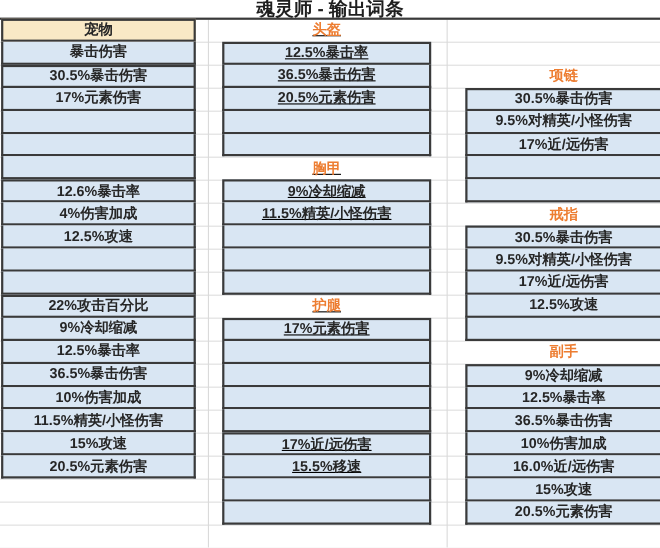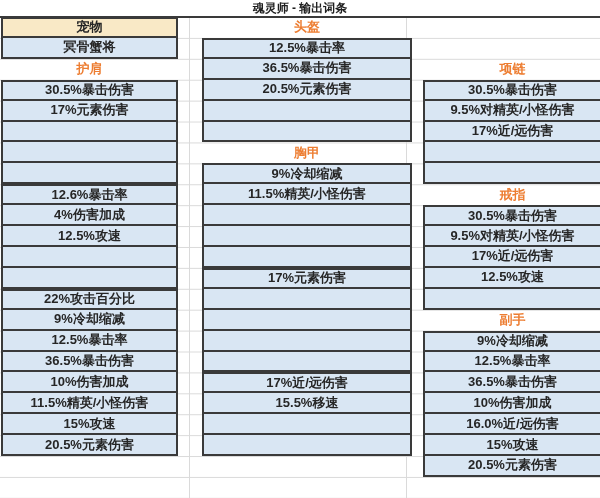--- a/index.html
+++ b/index.html
@@ -18,21 +18,21 @@
   }
   .gridlines{
     position:absolute;left:0;top:17px;width:600px;height:481px;
     background-image:linear-gradient(to bottom, var(--gridline) 1px, transparent 1px);
     background-size:100% 20.913px;
     pointer-events:none;
   }
   .vline{position:absolute;top:17px;height:481px;width:1px;background:var(--gridline);pointer-events:none;}
   .title-row{
     position:absolute;left:0;top:0;width:600px;height:17px;line-height:17px;
-    text-align:center;font-weight:bold;font-size:12px;color:var(--title_dark);
+    text-align:center;font-weight:bold;font-size:17px;color:var(--title_dark);
     background:#fff;white-space:nowrap;
   }
   .title-underline{position:absolute;left:0;top:16px;width:600px;height:2px;background:var(--border_dark);}
   .col{position:absolute;top:17px;}
   .row{
     height:20.913px;box-sizing:border-box;
     display:flex;align-items:center;justify-content:center;
     font-size:13px;font-weight:bold;color:var(--text_dark);
     white-space:nowrap;overflow:hidden;
   }
@@ -54,24 +54,21 @@
   <div class="gridlines"></div>
   <div class="vline" style="left:189px;"></div>
   <div class="vline" style="left:406px;"></div>
   <div class="title-row">魂灵师 - 输出词条</div>
   <div class="title-underline"></div>
   <div class="col" id="col-0" style="left:1px;width:177px;">
       <div class="row tan bordered run-start">
         <span>宠物</span>
       </div>
       <div class="row item bordered">
-        <span>冥骨蟹将</span>
-      </div>
-      <div class="row slot">
-        <span>护肩</span>
+        <span>暴击伤害</span>
       </div>
       <div class="row item bordered run-start">
         <span>30.5%暴击伤害</span>
       </div>
       <div class="row item bordered">
         <span>17%元素伤害</span>
       </div>
       <div class="row empty bordered"></div>
       <div class="row empty bordered"></div>
       <div class="row empty bordered"></div>
@@ -104,21 +101,21 @@
       <div class="row item bordered">
         <span>11.5%精英/小怪伤害</span>
       </div>
       <div class="row item bordered">
         <span>15%攻速</span>
       </div>
       <div class="row item bordered">
         <span>20.5%元素伤害</span>
       </div>
     </div>
-  <div class="col" id="col-1" style="left:202px;width:210px;">
+  <div class="col" id="col-1" style="left:202px;width:190px;text-decoration:underline;">
       <div class="row slot">
         <span>头盔</span>
       </div>
       <div class="row item bordered run-start">
         <span>12.5%暴击率</span>
       </div>
       <div class="row item bordered">
         <span>36.5%暴击伤害</span>
       </div>
       <div class="row item bordered">
@@ -131,20 +128,23 @@
       </div>
       <div class="row item bordered run-start">
         <span>9%冷却缩减</span>
       </div>
       <div class="row item bordered">
         <span>11.5%精英/小怪伤害</span>
       </div>
       <div class="row empty bordered"></div>
       <div class="row empty bordered"></div>
       <div class="row empty bordered"></div>
+      <div class="row slot">
+        <span>护腿</span>
+      </div>
       <div class="row item bordered run-start">
         <span>17%元素伤害</span>
       </div>
       <div class="row empty bordered"></div>
       <div class="row empty bordered"></div>
       <div class="row empty bordered"></div>
       <div class="row empty bordered"></div>
       <div class="row item bordered run-start">
         <span>17%近/远伤害</span>
       </div>

